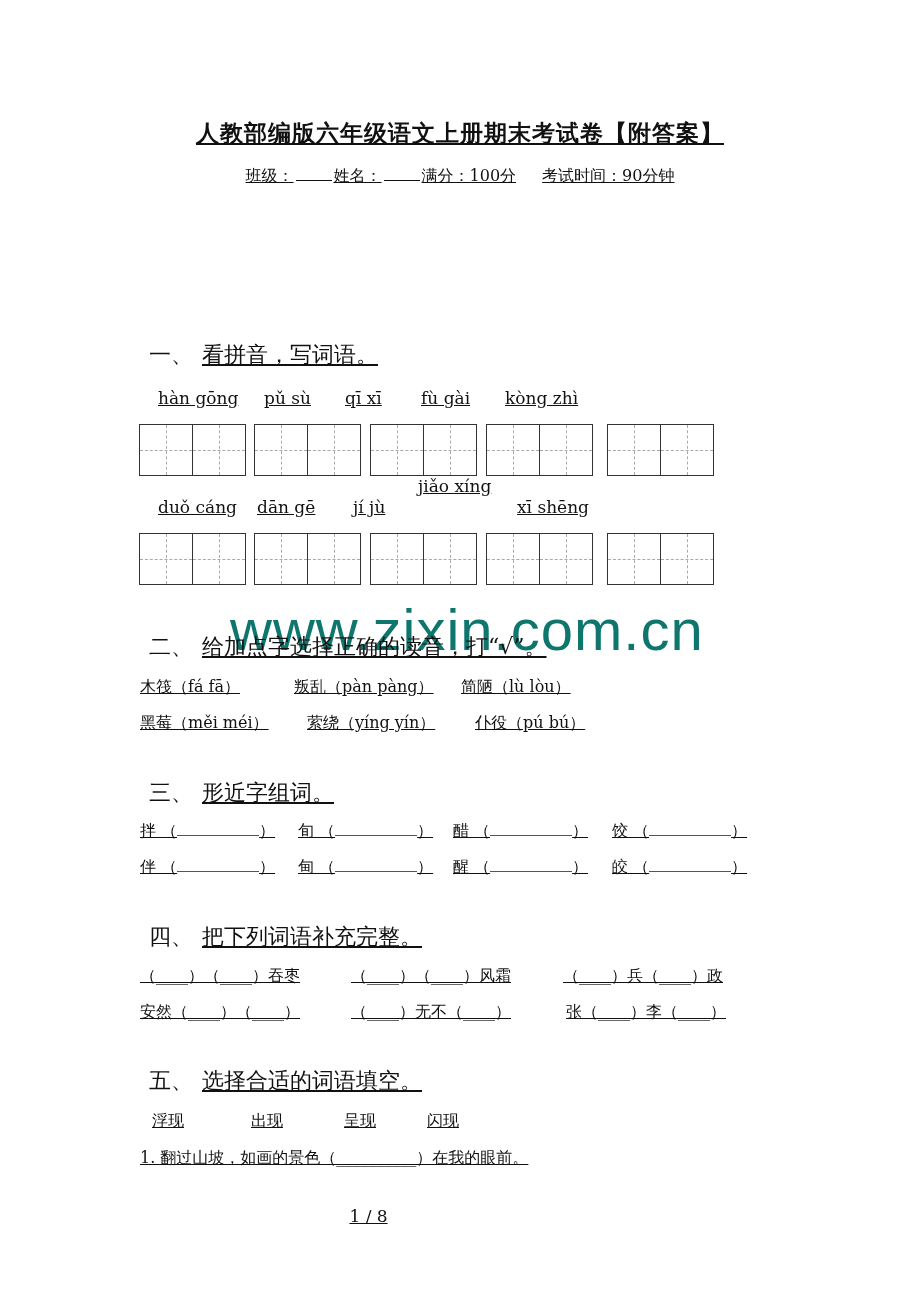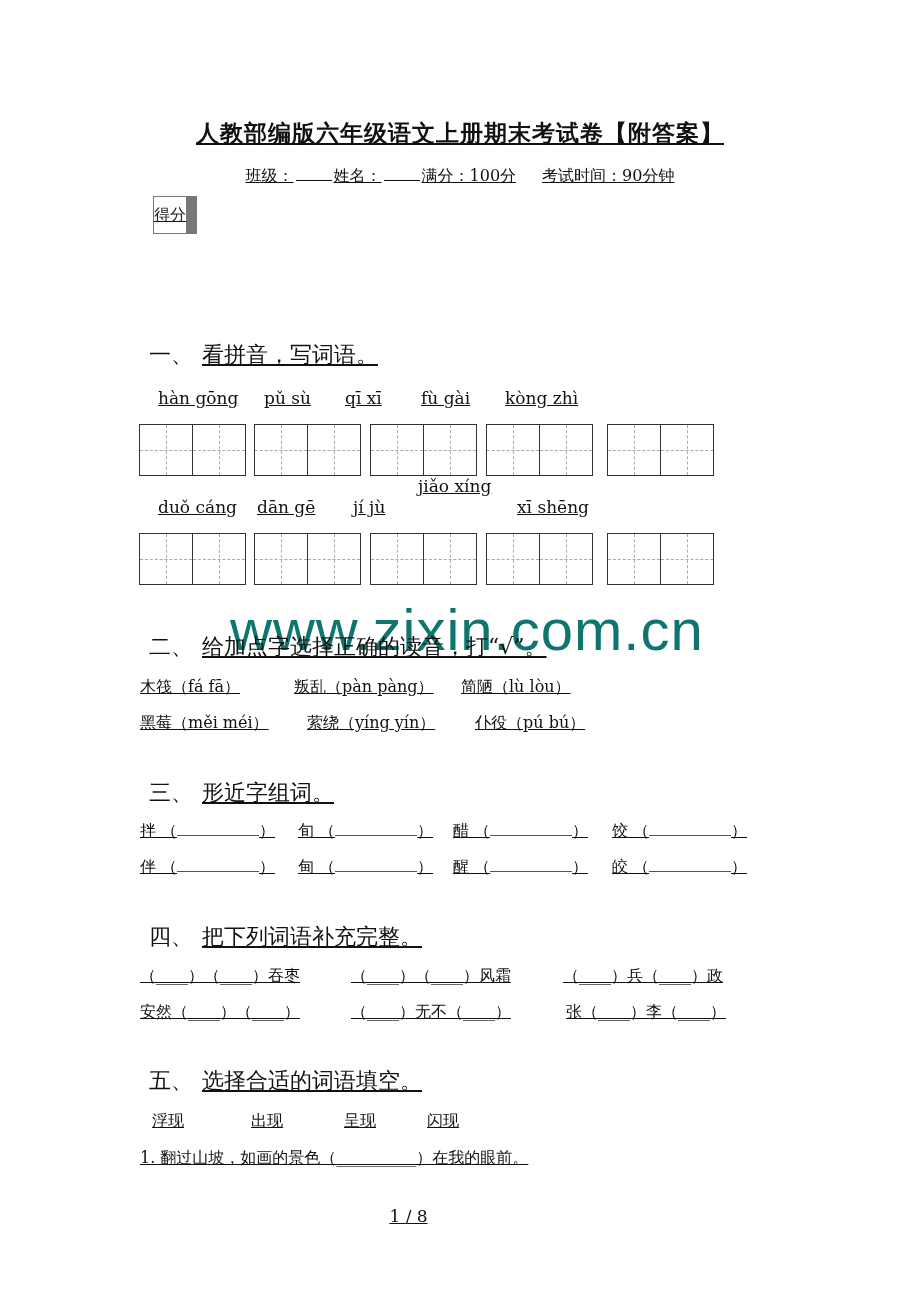--- a/index.html
+++ b/index.html
@@ -17,48 +17,35 @@
     .pinyin { font-size: 17px; top: 0; }
     .gridbox { position: absolute; height: 52px; border: 1.5px solid #333; box-sizing: border-box; display: flex; }
     .gridbox .cell { flex: 1; position: relative; }
     .gridbox .cell + .cell { border-left: 1.5px solid #333; }
     .gridbox .cell::before { content: ""; position: absolute; left: 50%; top: 0; bottom: 0; border-left: 1px dashed #aaa; }
     .gridbox .cell::after { content: ""; position: absolute; top: 50%; left: 0; right: 0; border-top: 1px dashed #aaa; }
     .line { font-size: 16px; }
     .blank-line { display: inline-block; border-bottom: 1px solid #555; height: 14px; vertical-align: baseline; }
     .watermark { left: 230px; top: 596px; font-family: Liberation Sans, sans-serif; font-size: 58px; color: #0f766e; letter-spacing: 1px; z-index: 0; }
     .fg { z-index: 1; text-decoration: underline; }
-    .footer { left: 0; width: 737px; top: 1206px; text-align: center; font-size: 17px; padding-left: 40px; }
+    .footer { left: 0; width: 737px; top: 1206px; text-align: center; font-size: 17px; }
   </style>
 </head>
 <body>
 
 <div class="abs watermark">www.zixin.com.cn</div>
 
 <div class="abs title fg">人教部编版六年级语文上册期末考试卷【附答案】</div>
 
 <div class="abs info fg">
   <span>班级：</span><span class="blank"></span><span>姓名：</span><span class="blank"></span><span>满分：100分</span><span class="gap"></span><span>考试时间：90分钟</span>
 </div>
 
 <table class="score fg">
   <tbody>
-  <tr>
-    <td>得分</td>
-    <td></td>
-    <td></td>
-    <td></td>
-    <td></td>
-    <td></td>
-    <td></td>
-    <td></td>
-    <td></td>
-    <td></td>
-    <td></td>
-  </tr>
 </tbody>
   </table>
 
 <div class="abs sec-title fg" style="top:340px">
   <span class="num">一、</span><span>看拼音，写词语。</span>
 </div>
 
 <div class="abs pinyin fg" style="left:158px;top:388px">hàn gōng</div>
 <div class="abs pinyin fg" style="left:264px;top:388px">pǔ sù</div>
 <div class="abs pinyin fg" style="left:345px;top:388px">qī xī</div>

